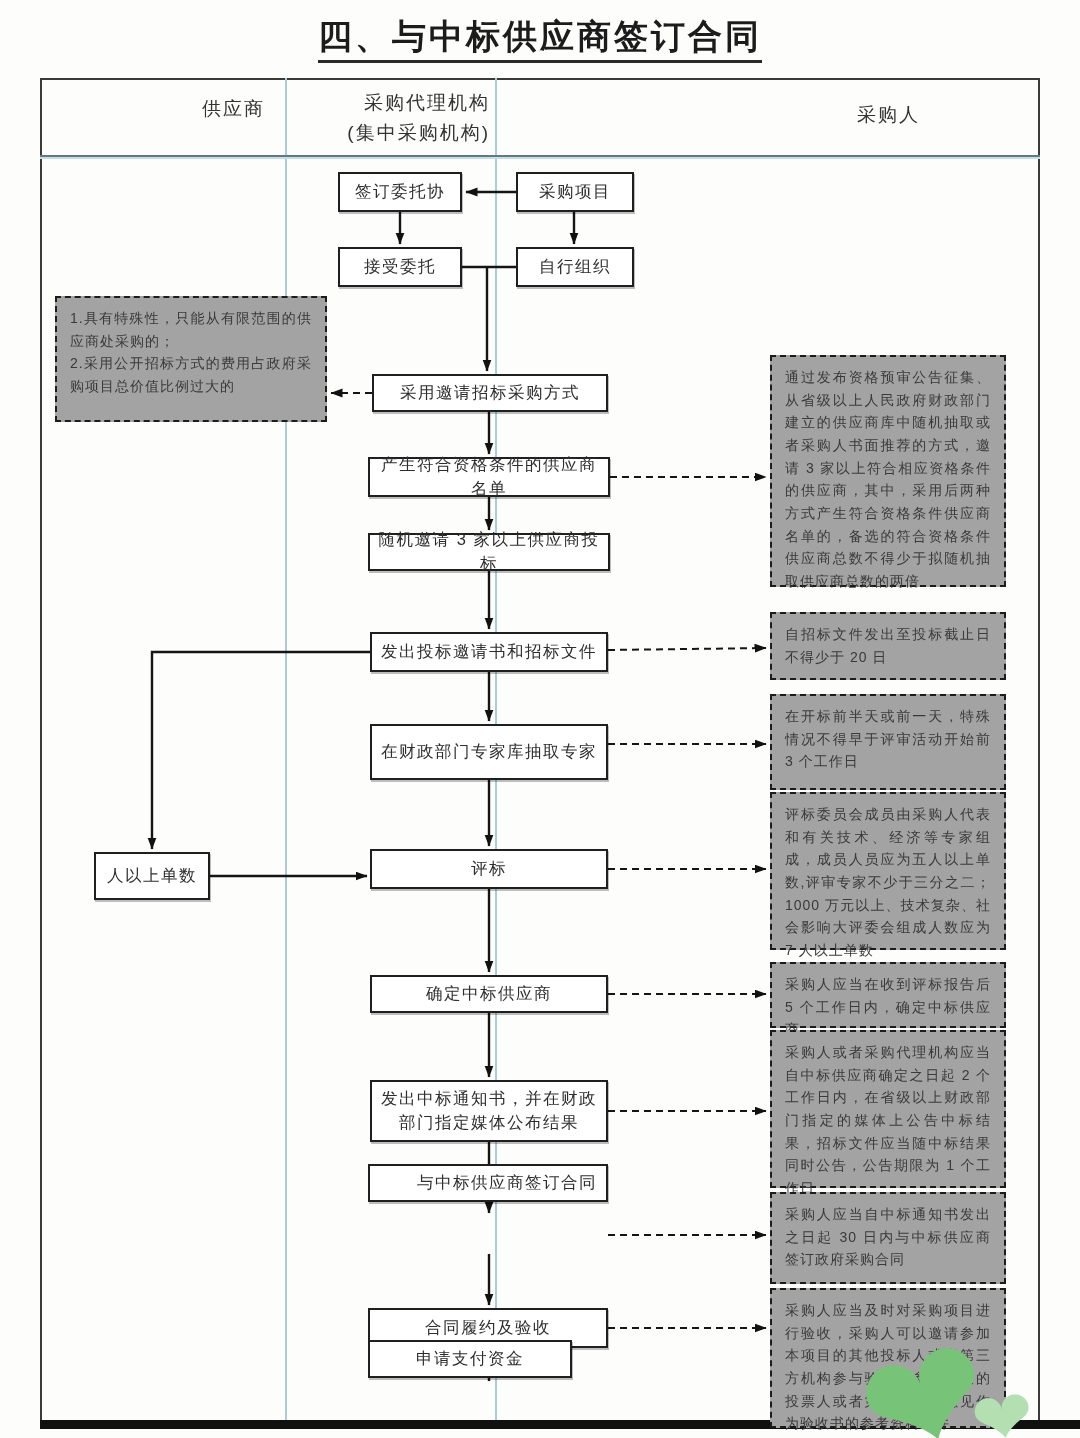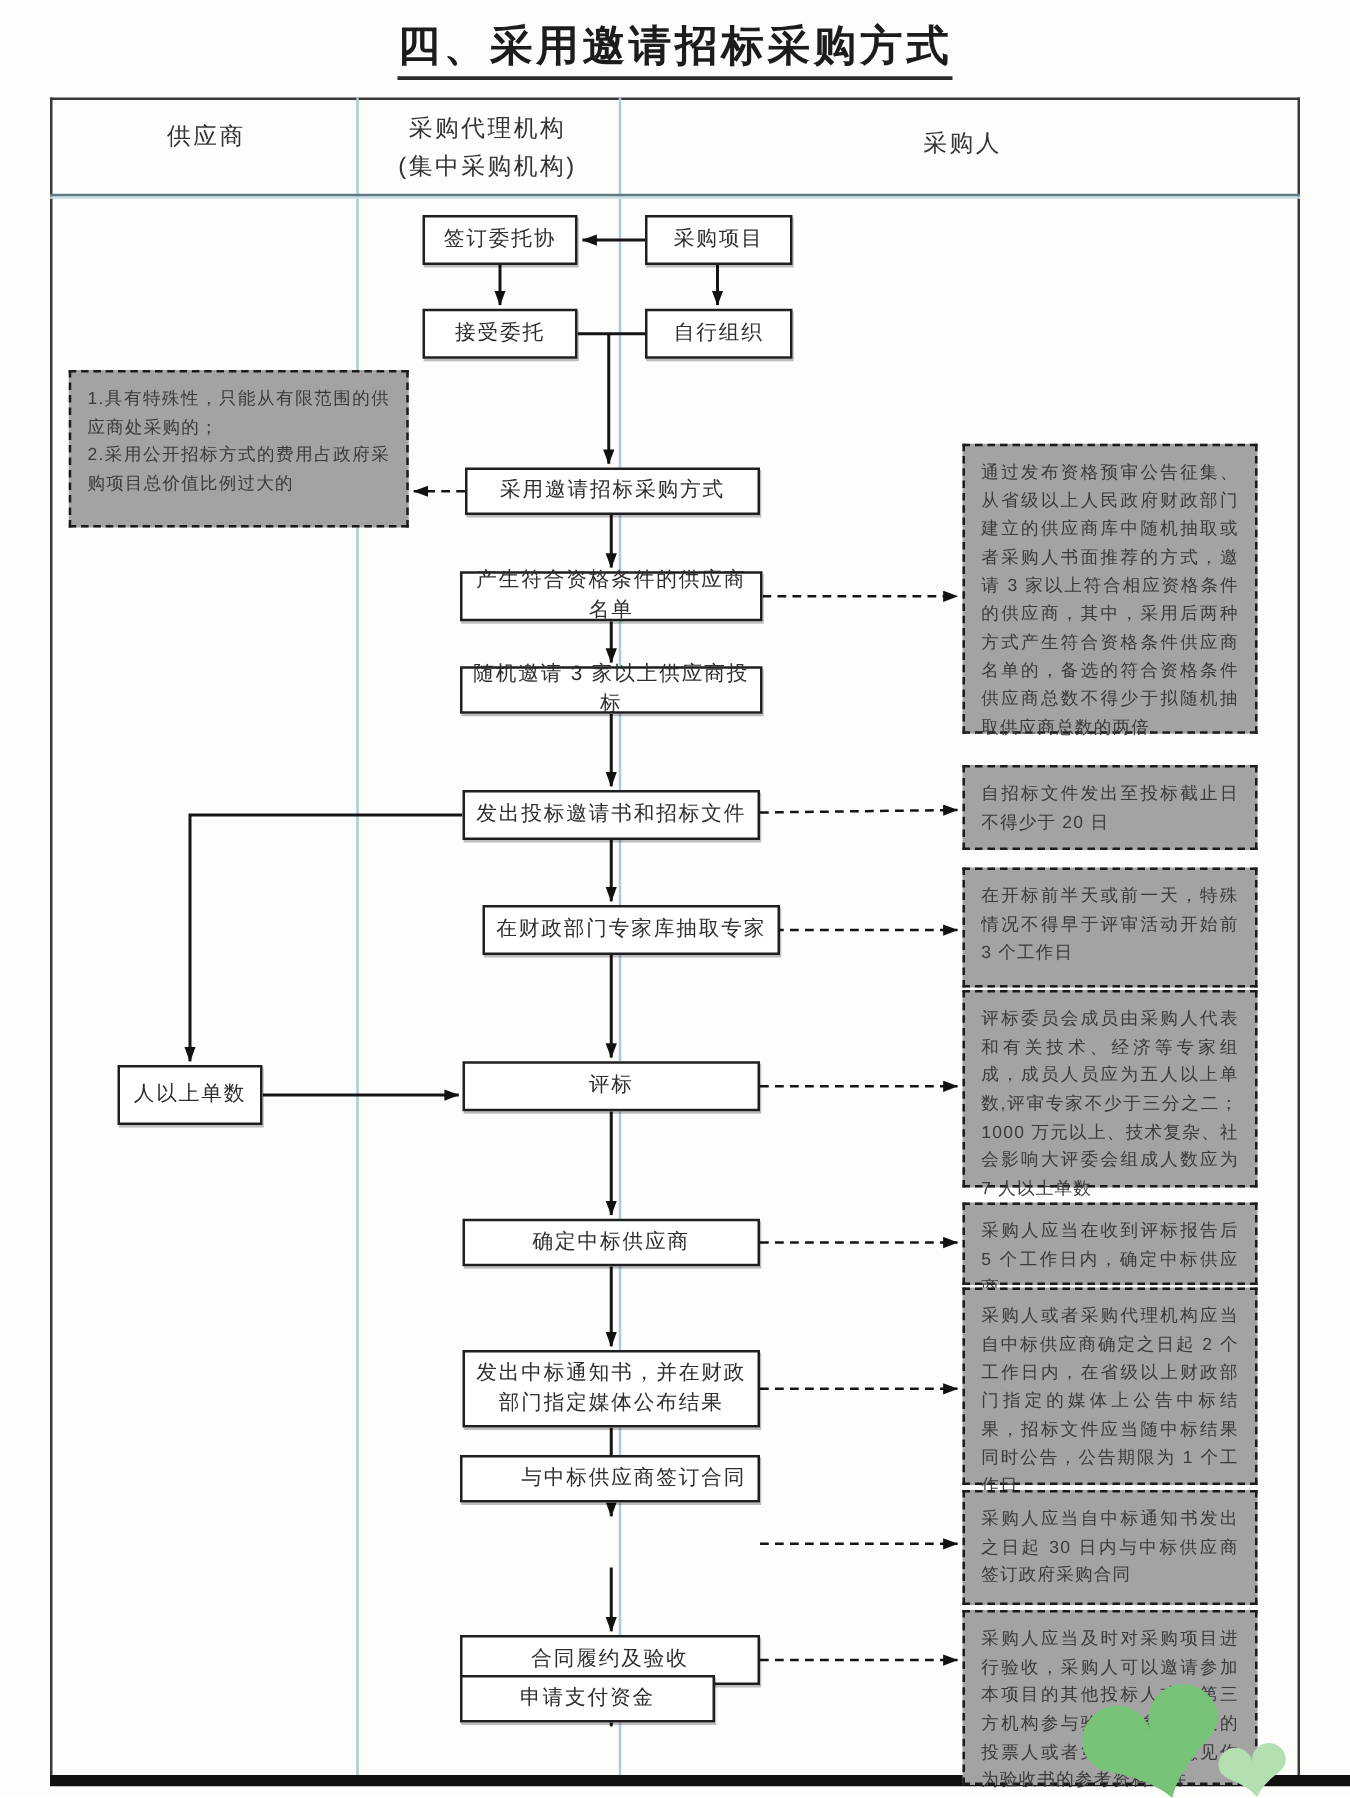--- a/index.html
+++ b/index.html
@@ -13,21 +13,21 @@
     font-size:34px;font-weight:bold;letter-spacing:3px;color:#1c1c1c;
   }
   .title span{border-bottom:3px solid #2a2a2a;padding-bottom:5px;}
   
   .frame{position:absolute;left:40px;top:78px;width:1000px;height:1347px;
     border:2px solid #3a3a3a;border-bottom:none;box-sizing:border-box;background:transparent;}
   .bottombar{position:absolute;left:40px;top:1420px;width:1040px;height:9px;background:#101010;}
   .vdiv{position:absolute;top:78px;width:2px;height:1342px;background:#a9cdd6;}
   .hline{position:absolute;left:40px;top:155px;width:1000px;height:2px;background:#5f7a85;box-shadow:0 2px 0 #c7dfe4;}
   
-  .hdr{position:absolute;font-size:19px;color:#333;text-align:center;letter-spacing:2px;}
+  .hdr{position:absolute;font-size:19px;color:#333;text-align:right;letter-spacing:2px;}
   
   .fbox{
     position:absolute;background:#ffffff;border:2.4px solid #1f1f1f;box-sizing:border-box;
     display:flex;align-items:center;justify-content:center;text-align:center;
     font-size:16.5px;color:#2e2e2e;letter-spacing:1.5px;line-height:1.45;padding:2px 6px;
     box-shadow:1px 2px 0 rgba(0,0,0,.25);
   }
   
   .note{
     position:absolute;background:#a3a3a3;border:2px dashed #1c1c1c;box-sizing:border-box;
@@ -38,21 +38,21 @@
   .wire{stroke:#151515;stroke-width:2.4;fill:none;}
   .wire.dashed{stroke-width:2;stroke-dasharray:7 5;}
   .heart{position:absolute;color:#77c478;user-select:none;line-height:1;}
   .heart.small{color:#b4e0b1;}
 </style>
 </head>
 <body>
 
 <div id="stage">
 
-  <div class="title"><span>四、采用邀请招标采购方式</span></div>
+  <div class="title"><span>四、与中标供应商签订合同</span></div>
 
   <div class="frame"></div>
   <div class="vdiv" style="left:285px;"></div>
   <div class="vdiv" style="left:495px;"></div>
   <div class="hline"></div>
   <div class="bottombar"></div>
 
   <div class="hdr" style="left:65px;top:96px;width:200px;">供应商</div>
   <div class="hdr" style="left:290px;top:90px;width:200px;">采购代理机构</div>
   <div class="hdr" style="left:290px;top:120px;width:200px;">(集中采购机构)</div>
@@ -97,21 +97,21 @@
   </svg>
 
   <div class="fbox" style="left:338px;top:172px;width:124px;height:40px;">签订委托协</div>
   <div class="fbox" style="left:516px;top:172px;width:118px;height:40px;">采购项目</div>
   <div class="fbox" style="left:338px;top:247px;width:124px;height:40px;">接受委托</div>
   <div class="fbox" style="left:516px;top:247px;width:118px;height:40px;">自行组织</div>
   <div class="fbox" style="left:372px;top:374px;width:236px;height:38px;">采用邀请招标采购方式</div>
   <div class="fbox" style="left:368px;top:457px;width:242px;height:40px;">产生符合资格条件的供应商名单</div>
   <div class="fbox" style="left:368px;top:533px;width:242px;height:38px;">随机邀请 3 家以上供应商投标</div>
   <div class="fbox" style="left:370px;top:632px;width:238px;height:40px;text-align:right;">发出投标邀请书和招标文件</div>
-  <div class="fbox" style="left:370px;top:724px;width:238px;height:40px;margin-left:16px;">在财政部门专家库抽取专家</div>
+  <div class="fbox" style="left:370px;top:724px;width:238px;height:56px;">在财政部门专家库抽取专家</div>
   <div class="fbox" style="left:94px;top:852px;width:116px;height:48px;">人以上单数</div>
   <div class="fbox" style="left:370px;top:849px;width:238px;height:40px;">评标</div>
   <div class="fbox" style="left:370px;top:975px;width:238px;height:38px;">确定中标供应商</div>
   <div class="fbox" style="left:370px;top:1080px;width:238px;height:62px;">发出中标通知书，并在财政部门指定媒体公布结果</div>
   <div class="fbox" style="left:368px;top:1164px;width:240px;height:38px;padding-left:44px;">与中标供应商签订合同</div>
   <div class="fbox" style="left:368px;top:1308px;width:240px;height:40px;">合同履约及验收</div>
   <div class="fbox" style="left:368px;top:1340px;width:204px;height:38px;">申请支付资金</div>
 
   <div class="note" style="left:55px;top:296px;width:272px;height:126px;">1.具有特殊性，只能从有限范围的供应商处采购的；
 2.采用公开招标方式的费用占政府采购项目总价值比例过大的</div>

